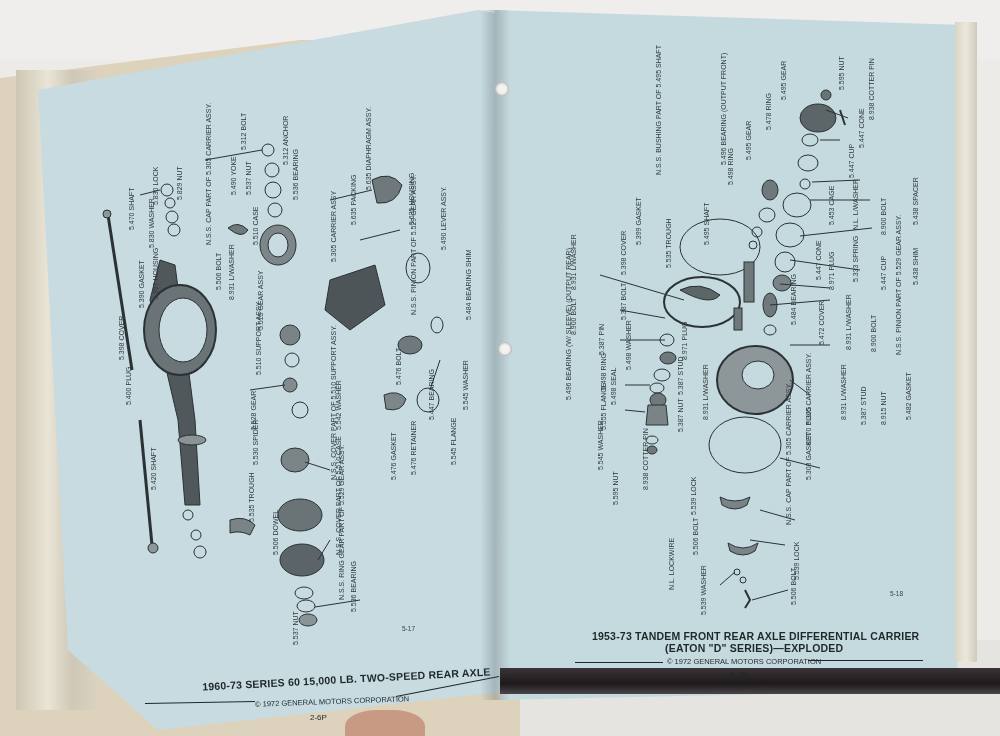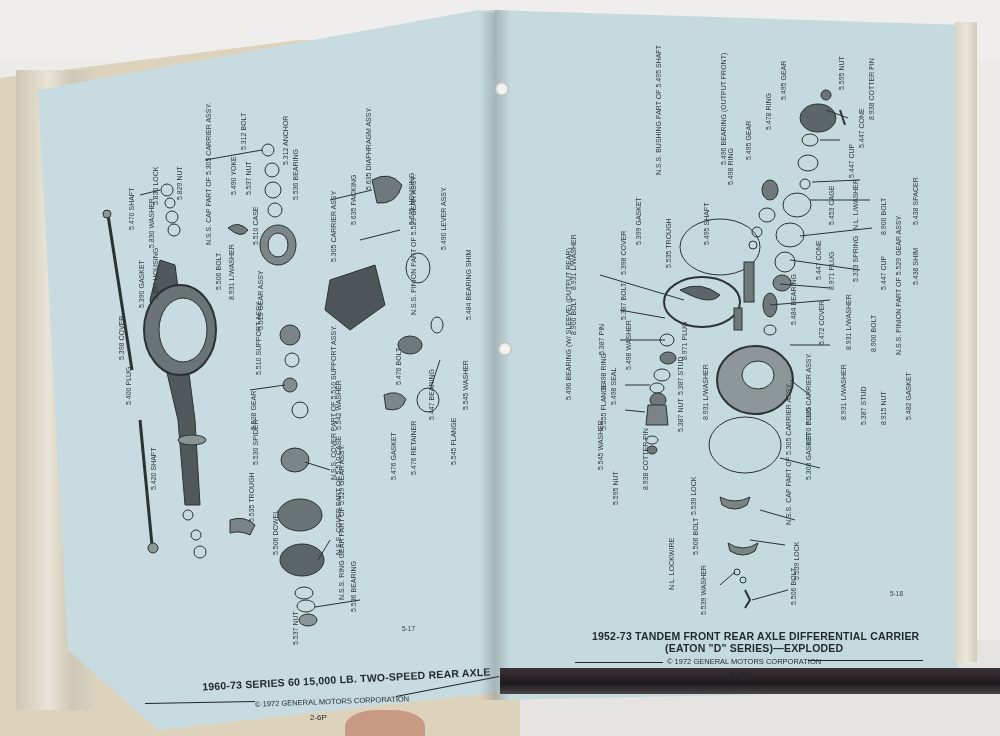--- a/index.html
+++ b/index.html
@@ -282,18 +282,18 @@
 <div class="lbl" style="left:805px;top:480px;">5.308 GASKET</div>
 <div class="lbl" style="left:690px;top:515px;">5.539 LOCK</div>
 <div class="lbl" style="left:785px;top:525px;">N.S.S. CAP PART OF 5.305 CARRIER ASSY.</div>
 <div class="lbl" style="left:692px;top:555px;">5.506 BOLT</div>
 <div class="lbl" style="left:668px;top:590px;">N.L. LOCKWIRE</div>
 <div class="lbl" style="left:793px;top:580px;">5.539 LOCK</div>
 <div class="lbl" style="left:700px;top:615px;">5.539 WASHER</div>
 <div class="lbl" style="left:790px;top:605px;">5.506 BOLT</div>
 
 <div class="small-no" style="left:890px;top:590px;">5-18</div>
-<div class="caption" style="left:592px;top:630px;">1952-73 TANDEM FRONT REAR AXLE DIFFERENTIAL CARRIER</div>
+<div class="caption" style="left:592px;top:630px;">1953-73 TANDEM FRONT REAR AXLE DIFFERENTIAL CARRIER</div>
 <div class="caption" style="left:665px;top:642px;">(EATON "D" SERIES)—EXPLODED</div>
 <div class="rule" style="left:575px;top:662px;width:88px;"></div>
 <div class="copyright" style="left:667px;top:657px;">© 1972 GENERAL MOTORS CORPORATION</div>
 <div class="rule" style="left:808px;top:660px;width:115px;"></div>
 <div class="pageno" style="left:730px;top:670px;">5-7P</div>
 
 </body></html>

